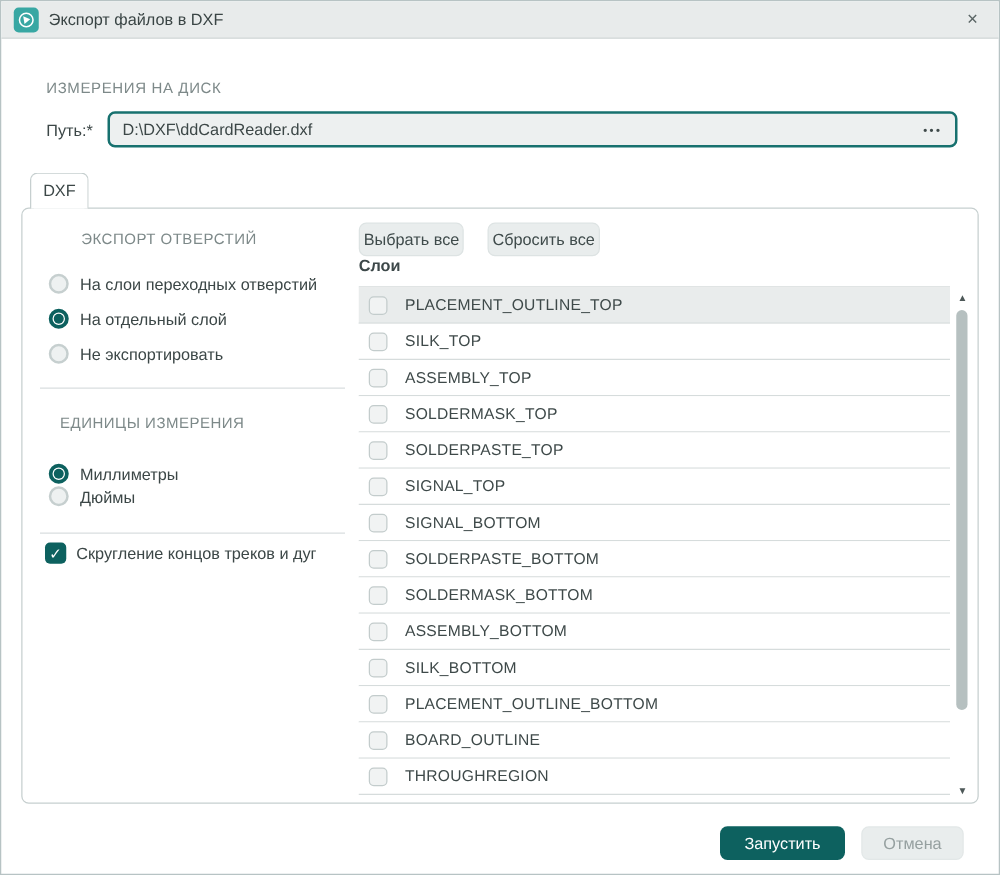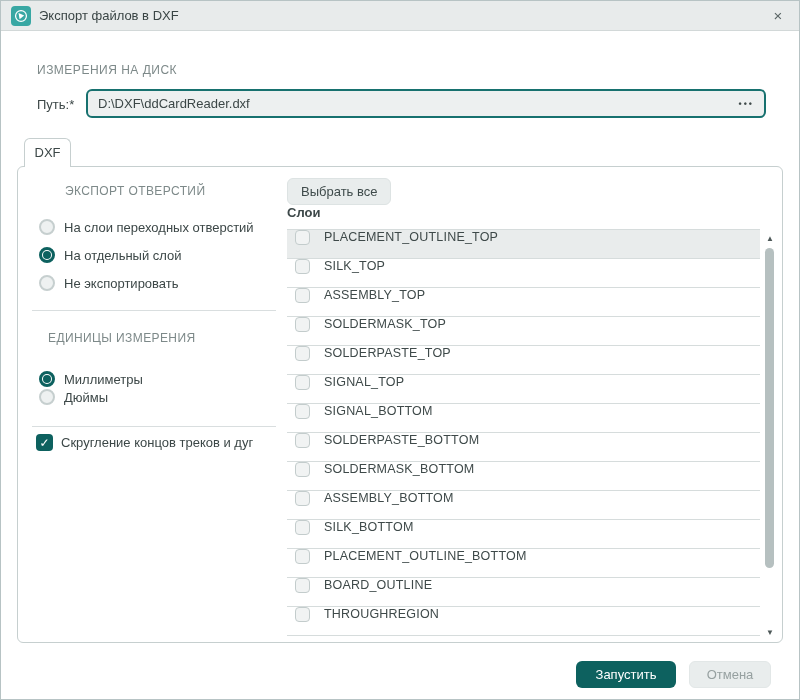--- a/index.html
+++ b/index.html
@@ -28,24 +28,24 @@
   .radio{width:16px;height:16px;border-radius:50%;border:2px solid #c6cfcf;background:#eef1f1;flex:none;}
   .radio.on{border:3px solid #0d615f;background:#fff;position:relative;}
   .radio.on::after{content:'';position:absolute;inset:1px;border-radius:50%;background:#0d615f;}
   .radio-label{font-size:13px;color:#3c4747;white-space:nowrap;}
   .hdivider{position:absolute;left:14px;width:244px;height:1px;background:#d9dedf;}
   .chk-row{position:absolute;display:flex;align-items:center;gap:8px;cursor:default;}
   .chk-on{width:17px;height:17px;border-radius:4px;background:#0d615f;color:#fff;display:flex;align-items:center;justify-content:center;font-size:12px;flex:none;}
   .chk-label{font-size:13px;color:#3c4747;white-space:nowrap;}
 
   
-  .sel-btn{position:absolute;top:11px;height:27px;padding:0 13px;background:#e9eded;border:1px solid #dde3e3;border-radius:6px;font-size:13px;color:#3f4b4b;display:flex;align-items:center;cursor:pointer;}
+  .sel-btn{position:absolute;top:11px;height:27px;padding:0 3px;background:#e9eded;border:1px solid #dde3e3;border-radius:6px;font-size:13px;color:#3f4b4b;display:flex;align-items:center;cursor:pointer;}
   .layers-header{position:absolute;left:269px;top:38px;font-size:13px;font-weight:700;color:#3d4849;}
   .layer-list{position:absolute;left:269px;top:62px;width:473px;border-top:1px solid #d6dcdc;}
-  .layer-row{display:flex;gap:14px;height:29px;padding-left:8px;border-bottom:1px solid #d6dcdc;background:#fff;cursor:default;}
+  .layer-row{display:flex;align-items:center;gap:14px;height:29px;padding-left:8px;border-bottom:1px solid #d6dcdc;background:#fff;cursor:default;}
   .layer-row.selected{background:#e9ecec;}
   .cb{width:15px;height:15px;border-radius:4px;border:1px solid #c3cccc;background:#f1f3f3;flex:none;}
   .layer-name{font-size:12.5px;color:#3e4949;letter-spacing:.2px;}
 
   
   .sb-arrow{position:absolute;left:745px;width:14px;height:10px;font-size:8px;line-height:10px;text-align:center;color:#4d5858;cursor:pointer;}
   .sb-thumb{position:absolute;left:747px;top:81px;width:9px;height:320px;border-radius:5px;background:#b6c0c0;cursor:pointer;}
 
   
   .btn-run{position:absolute;left:575px;top:660px;width:100px;height:27px;background:#0d615f;color:#fff;border:none;border-radius:6px;font-size:13px;font-family:inherit;cursor:pointer;}
@@ -109,20 +109,21 @@
       </div>
 
     <div class="hdivider" style="top:259px;"></div>
 
     <div class="chk-row" style="left:18px;top:267px;">
       <span class="chk-on">✓</span>
       <span class="chk-label">Скругление концов треков и дуг</span>
     </div>
 
     <div class="sel-btn" style="left:269px;">Выбрать все</div>
+    <div class="sel-btn" style="left:372px;">Сбросить все</div>
     <div class="layers-header">Слои</div>
 
     <div class="layer-list" id="layer-list">
         <div class="layer-row selected">
           <span class="cb"></span>
           <span class="layer-name">PLACEMENT_OUTLINE_TOP</span>
         </div>
         <div class="layer-row">
           <span class="cb"></span>
           <span class="layer-name">SILK_TOP</span>

